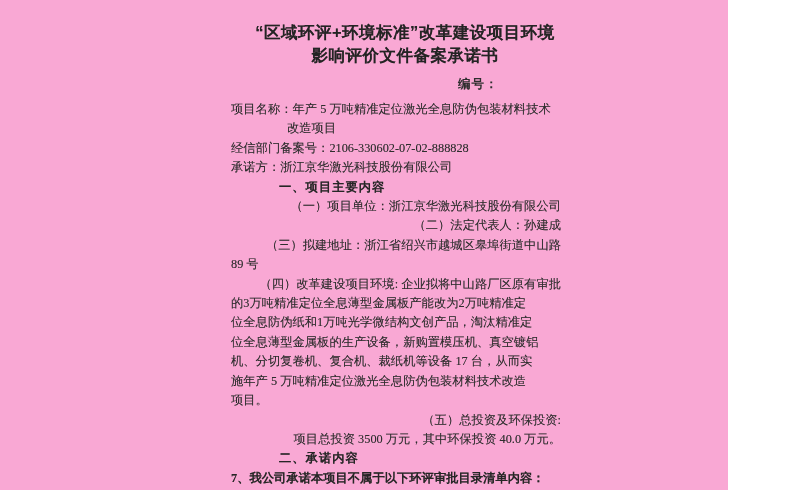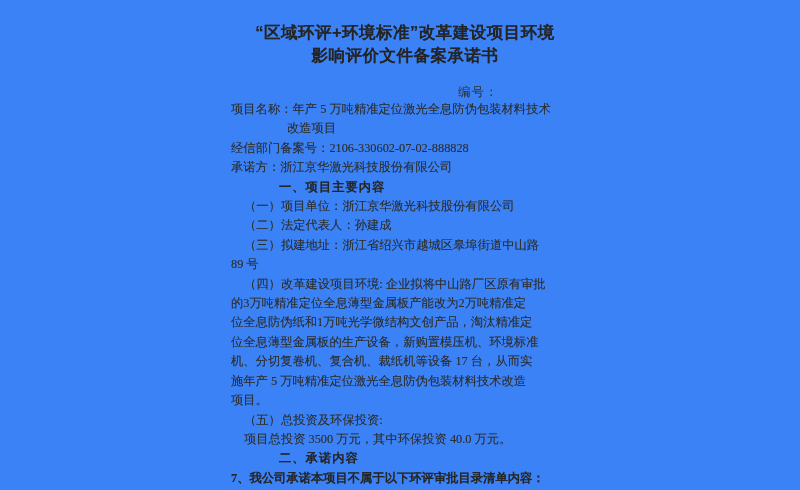--- a/index.html
+++ b/index.html
@@ -2,23 +2,23 @@
 <html><head>
 <meta charset="utf-8">
 <style>
   html, body {
     margin: 0;
     padding: 0;
     background: #ffffff;
   }
   .page {
     position: relative;
-    width: 800px;
+    width: 728px;
     height: 490px;
-    background: #3b82f6;
+    background: #f9a8d4;
     overflow: hidden;
     font-family: "Liberation Serif", serif;
     color: #2e2e2e;
   }
   .doc-title {
     position: absolute;
     left: 238px;
     top: 21px;
     width: 334px;
     text-align: center;
@@ -27,38 +27,38 @@
     font-size: 16.5px;
     line-height: 23px;
     letter-spacing: 0.5px;
     color: #242424;
     text-shadow: 0 0 0.4px rgba(36,36,36,0.45);
     white-space: nowrap;
   }
   .serial {
     position: absolute;
     left: 458px;
-    top: 84px;
-    font-weight: normal;
+    top: 76px;
+    font-weight: bold;
     font-size: 12.5px;
     letter-spacing: 1px;
     color: #2e2e2e;
   }
   .doc-body {
     position: absolute;
     left: 231px;
     top: 100px;
     width: 330px;
     font-size: 12.3px;
     line-height: 19.4px;
     white-space: nowrap;
     text-shadow: 0 0 0.4px rgba(46,46,46,0.4);
   }
   .line { padding-left: 0; }
-  .line.indent-1 { padding-left: 13px; }
+  .line.indent-1 { padding-left: 13px; text-align: right; }
   .line.indent-2 { padding-left: 56px; }
   .line.bold { font-weight: bold; color: #262626; }
   .line.heading {
     font-family: "Liberation Sans", sans-serif;
     letter-spacing: 1px;
     margin-left: 48px;
   }
 </style>
 </head>
 <body>
@@ -75,21 +75,21 @@
       <div class="line indent-0">经信部门备案号：2106-330602-07-02-888828</div>
       <div class="line indent-0">承诺方：浙江京华激光科技股份有限公司</div>
       <div class="line indent-0 bold heading">一、项目主要内容</div>
       <div class="line indent-1">（一）项目单位：浙江京华激光科技股份有限公司</div>
       <div class="line indent-1">（二）法定代表人：孙建成</div>
       <div class="line indent-1">（三）拟建地址：浙江省绍兴市越城区皋埠街道中山路</div>
       <div class="line indent-0">89 号</div>
       <div class="line indent-1">（四）改革建设项目环境: 企业拟将中山路厂区原有审批</div>
       <div class="line indent-0">的3万吨精准定位全息薄型金属板产能改为2万吨精准定</div>
       <div class="line indent-0">位全息防伪纸和1万吨光学微结构文创产品，淘汰精准定</div>
-      <div class="line indent-0">位全息薄型金属板的生产设备，新购置模压机、环境标准</div>
+      <div class="line indent-0">位全息薄型金属板的生产设备，新购置模压机、真空镀铝</div>
       <div class="line indent-0">机、分切复卷机、复合机、裁纸机等设备 17 台，从而实</div>
       <div class="line indent-0">施年产 5 万吨精准定位激光全息防伪包装材料技术改造</div>
       <div class="line indent-0">项目。</div>
       <div class="line indent-1">（五）总投资及环保投资:</div>
       <div class="line indent-1">项目总投资 3500 万元，其中环保投资 40.0 万元。</div>
       <div class="line indent-0 bold heading">二、承诺内容</div>
       <div class="line indent-0 bold">7、我公司承诺本项目不属于以下环评审批目录清单内容：</div>
     </div>
 </div>
 

